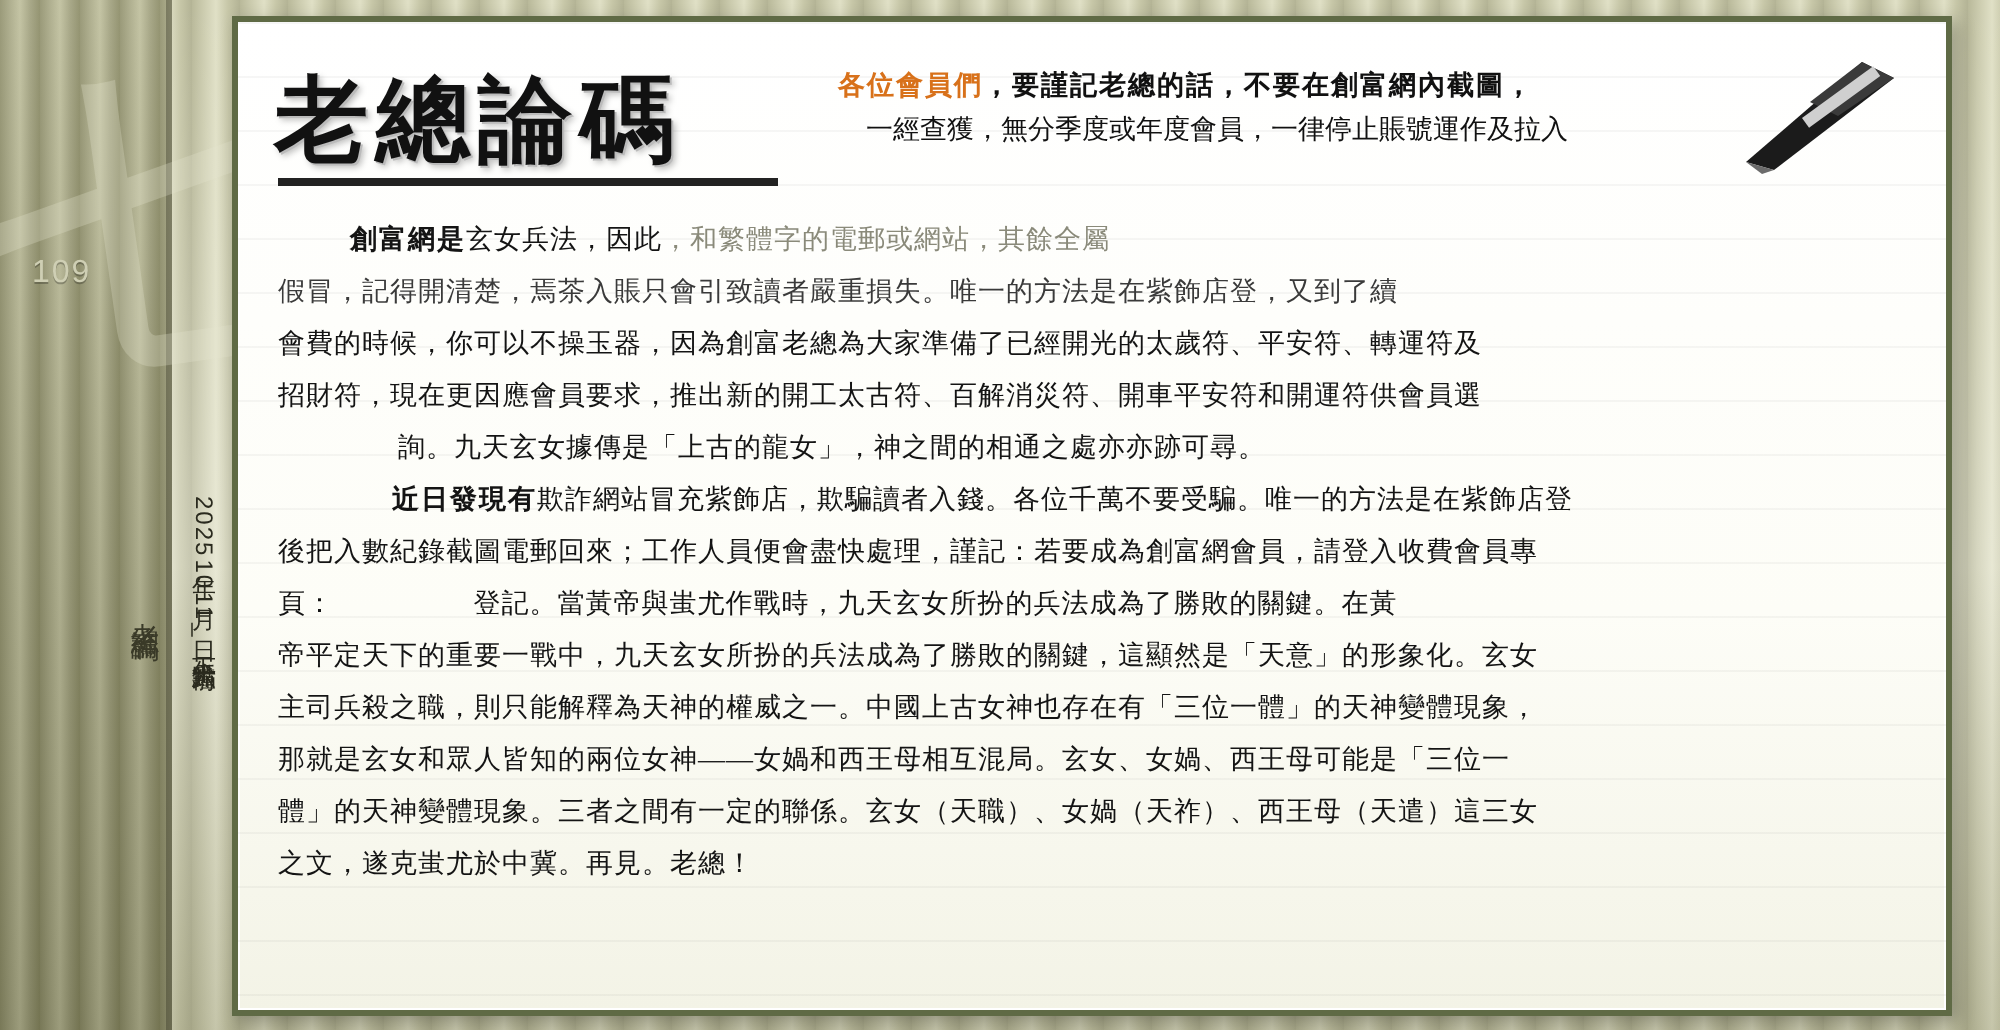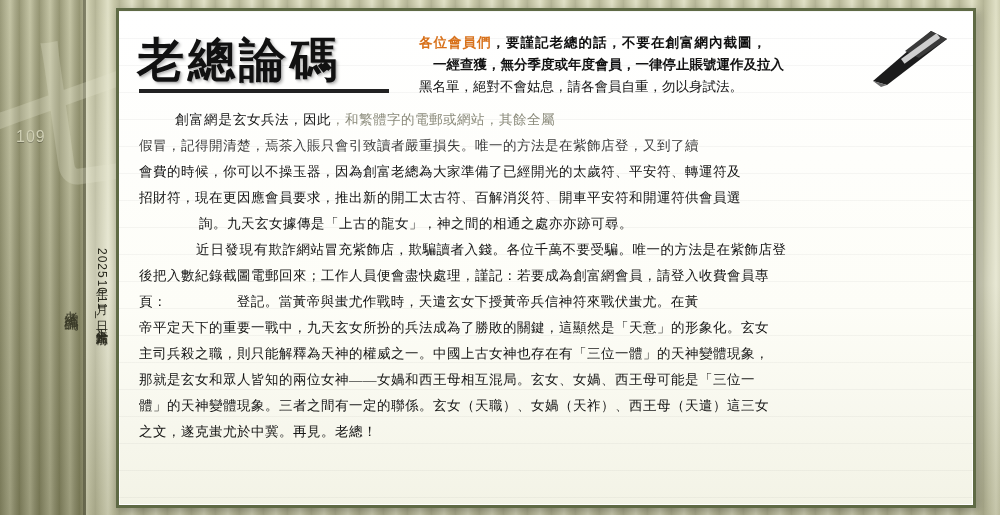--- a/index.html
+++ b/index.html
@@ -106,37 +106,37 @@
 
   
   .lead {
     position:absolute; left:300px; top:22px; width:530px;
     font-family:"Liberation Serif", serif;
     font-size:13.5px; line-height:20px; color:#111;
   }
   .hl-orange { color:#d8711a; font-weight:bold; letter-spacing:1px; }
   .hl-black { font-weight:bold; letter-spacing:1px; }
   .lead p { margin:0 0 2px 0; }
-  .lead .indent { text-indent:14px;font-weight:bold; }
+  .lead .indent { text-indent:14px; }
 
   
   .body-text {
     position:absolute; left:20px; top:96px; width:820px;
     font-family:"Liberation Serif", serif;
     font-size:13.5px;
     line-height:26px;
     color:#141414;
     letter-spacing:0.5px;
   }
   .body-text p { margin:0; }
   .fade { color:#3a3a3a; }
   .tiny-faint { color:#8a8a7a; }
 
   
-  .sec-start { font-weight:normal; letter-spacing:1px; }
+  .sec-start { font-weight:bold; letter-spacing:1px; }
 </style>
 </head>
 <body>
 
 <div id="page">
 
   <div class="left-band"></div>
   <div class="watermark-big">七</div>
   <div class="watermark-num">109</div>
   <div class="side-title-strip">老總論碼</div>
@@ -152,37 +152,36 @@
       <polygon points="70,2 86,10 58,29 44,22" fill="#3a3a3a"></polygon>
       <polygon points="26,56 12,52 20,58" fill="#6b6b6b"></polygon>
       <rect x="40" y="30" width="44" height="6" transform="rotate(-36 40 30)" fill="#cfcfcf"></rect>
     </svg>
 
     <div class="lead">
       <p>
         <span class="hl-orange">各位會員們</span><span class="hl-black">，要謹記老總的話，不要在創富網內截圖，</span>
       </p>
       <p class="indent">一經查獲，無分季度或年度會員，一律停止賬號運作及拉入</p>
-      <p>黑名單，絕對不會姑息，請各會員自重，勿以身試法。</p>
     </div>
 
     <div class="body-text">
       <p>
         <span class="sec-start" style="margin-left:36px">創富網是</span><span>玄女兵法，因此</span><span class="tiny-faint">，和繁體字的電郵或網站，其餘全屬</span>
       </p>
       <p class="fade">假冒，記得開清楚，焉茶入賬只會引致讀者嚴重損失。唯一的方法是在紫飾店登，又到了續</p>
       <p>會費的時候，你可以不操玉器，因為創富老總為大家準備了已經開光的太歲符、平安符、轉運符及</p>
       <p>招財符，現在更因應會員要求，推出新的開工太古符、百解消災符、開車平安符和開運符供會員選</p>
       <p style="text-indent:60px">詢。九天玄女據傳是「上古的龍女」，神之間的相通之處亦亦跡可尋。</p>
       <p>
         <span class="sec-start" style="margin-left:57px">近日發現有</span><span>欺詐網站冒充紫飾店，欺騙讀者入錢。各位千萬不要受騙。唯一的方法是在紫飾店登</span>
       </p>
       <p>後把入數紀錄截圖電郵回來；工作人員便會盡快處理，謹記：若要成為創富網會員，請登入收費會員專</p>
       <p>
-        <span>頁：</span><span class="tiny-faint">&nbsp;&nbsp;&nbsp;&nbsp;&nbsp;&nbsp;&nbsp;&nbsp;&nbsp;&nbsp;&nbsp;&nbsp;&nbsp;&nbsp;&nbsp;&nbsp;&nbsp;&nbsp;</span><span>登記。當黃帝與蚩尤作戰時，天遣玄女下授黃帝兵信神符來戰伏蚩尤。在黃</span>
+        <span>頁：</span><span class="tiny-faint">&nbsp;&nbsp;&nbsp;&nbsp;&nbsp;&nbsp;&nbsp;&nbsp;&nbsp;&nbsp;&nbsp;&nbsp;&nbsp;&nbsp;&nbsp;&nbsp;&nbsp;&nbsp;</span><span>登記。當黃帝與蚩尤作戰時，九天玄女所扮的兵法成為了勝敗的關鍵。在黃</span>
       </p>
       <p>帝平定天下的重要一戰中，九天玄女所扮的兵法成為了勝敗的關鍵，這顯然是「天意」的形象化。玄女</p>
       <p>主司兵殺之職，則只能解釋為天神的權威之一。中國上古女神也存在有「三位一體」的天神變體現象，</p>
       <p>那就是玄女和眾人皆知的兩位女神——女媧和西王母相互混局。玄女、女媧、西王母可能是「三位一</p>
       <p>體」的天神變體現象。三者之間有一定的聯係。玄女（天職）、女媧（天祚）、西王母（天遣）這三女</p>
       <p>之文，遂克蚩尤於中冀。再見。老總！</p>
     </div>
 
   </div>
 </div>

